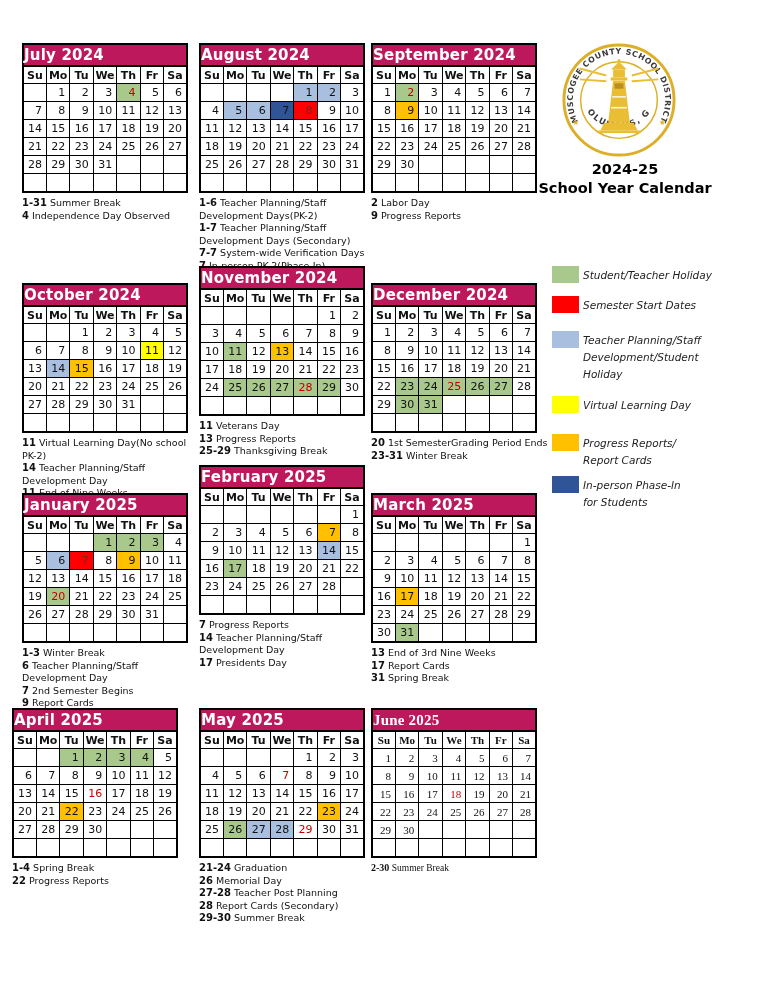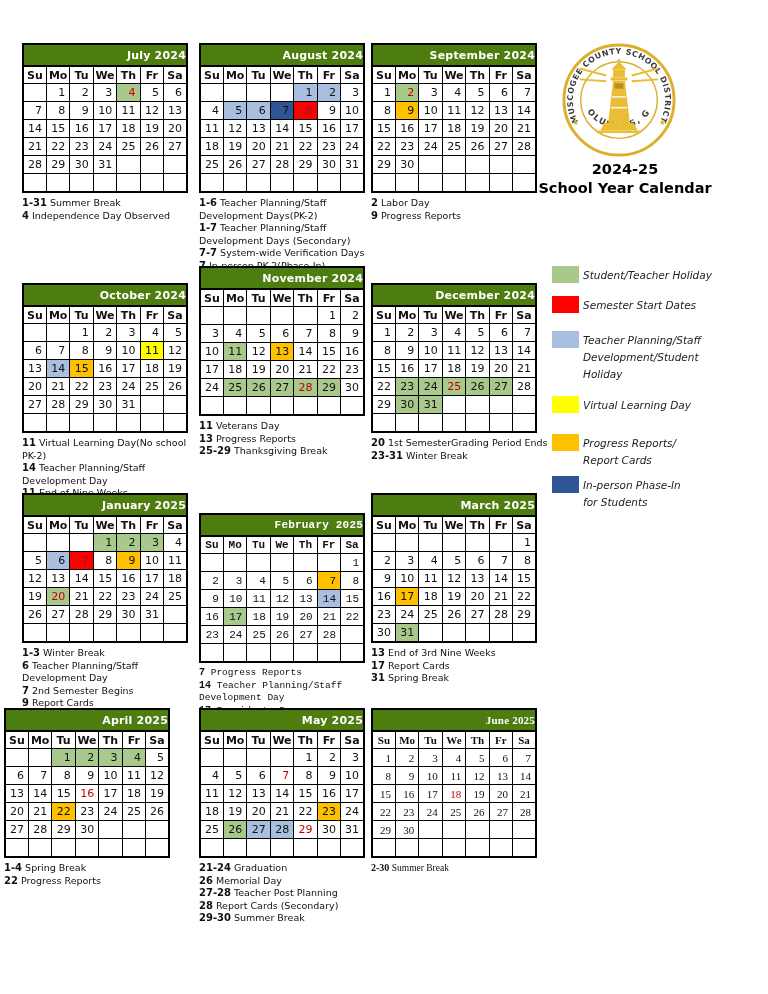--- a/index.html
+++ b/index.html
@@ -12,22 +12,22 @@
     font-family:"DejaVu Sans","Liberation Sans",sans-serif;color:#111;
     overflow:hidden;
   }
   
   .month{position:absolute;width:180px;}
   .month table{
     border-collapse:collapse;width:166px;table-layout:fixed;background:#fff;
     border:2px solid #000;
   }
   .mhead{
-    background:#4d7c0f;color:#fff;font-weight:bold;font-size:11px;
-    text-align:right;height:20px;padding:0;border:2px solid #000;
+    background:#be185d;color:#fff;font-weight:bold;font-size:15px;
+    text-align:left;height:20px;padding:0;border:2px solid #000;
     letter-spacing:.2px;
   }
   th.dow{
     border:1px solid #000;font-size:11px;font-weight:bold;height:16px;
     text-align:center;padding:0;background:#fff;
   }
   td.day{
     border:1px solid #000;font-size:11px;height:17px;text-align:right;
     padding:0 4px 0 0;background:#fff;font-weight:500;
   }
@@ -606,21 +606,21 @@
         </tbody>
       </table>
       <div class="notes">
         <div class="note"><b>1-3</b> Winter Break</div>
         <div class="note"><b>6</b> Teacher Planning/Staff Development Day</div>
         <div class="note"><b>7</b> 2nd Semester Begins</div>
         <div class="note"><b>9</b> Report Cards</div>
         <div class="note"><b>20</b> Martin Luther King Jr., Dsy</div>
       </div>
     </div>
-    <div class="month" style="left: 199px; top: 513px; font-family: Liberation Mono, monospace;">
+    <div class="month" style="left: 199px; top: 465px;">
       <table>
         <thead>
           <tr>
             <th colspan="7" class="mhead">February 2025</th>
           </tr>
           <tr>
             <th class="dow">Su</th>
             <th class="dow">Mo</th>
             <th class="dow">Tu</th>
             <th class="dow">We</th>
@@ -764,21 +764,21 @@
             <td class="day"></td>
           </tr>
         </tbody>
       </table>
       <div class="notes">
         <div class="note"><b>13</b> End of 3rd  Nine Weeks</div>
         <div class="note"><b>17</b> Report Cards</div>
         <div class="note"><b>31</b> Spring Break</div>
       </div>
     </div>
-    <div class="month" style="left: 4px; top: 708px;">
+    <div class="month" style="left: 12px; top: 708px;">
       <table>
         <thead>
           <tr>
             <th colspan="7" class="mhead">April 2025</th>
           </tr>
           <tr>
             <th class="dow">Su</th>
             <th class="dow">Mo</th>
             <th class="dow">Tu</th>
             <th class="dow">We</th>

